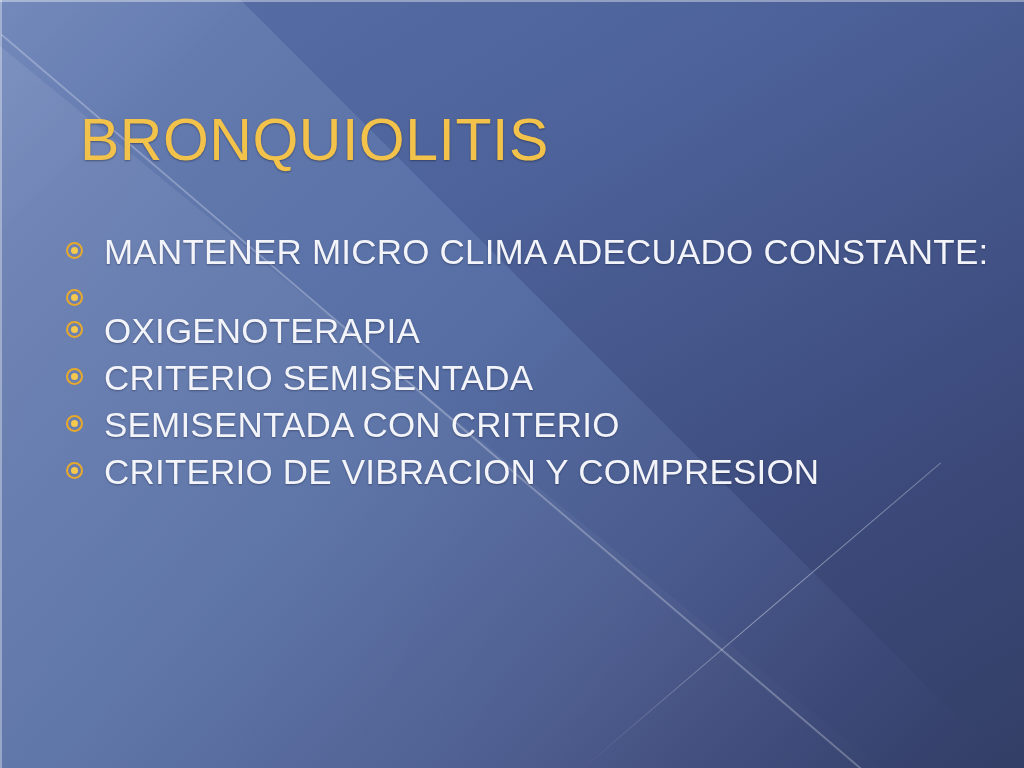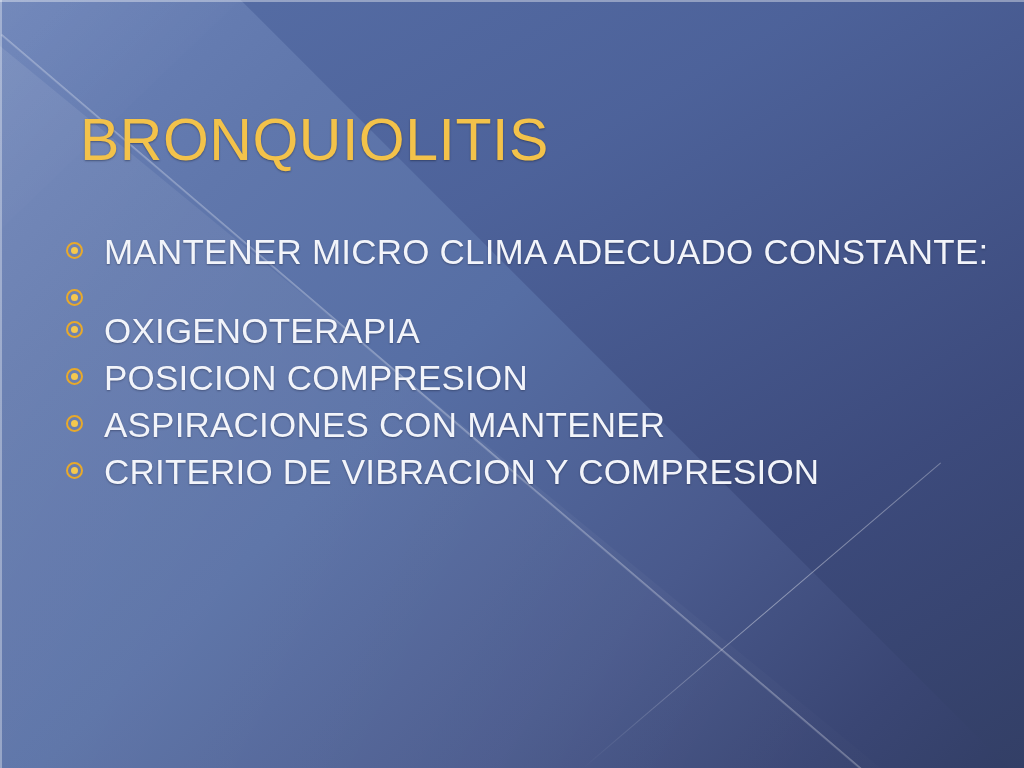--- a/index.html
+++ b/index.html
@@ -220,26 +220,26 @@
       </li>
 
       <li class="bullet-item">
         <span class="bullet-marker"></span>
         <span class="bullet-text">OXIGENOTERAPIA</span>
       </li>
 
 
       <li class="bullet-item">
         <span class="bullet-marker"></span>
-        <span class="bullet-text">POSICION COMPRESION</span>
-      </li>
-
-      <li class="bullet-item">
-        <span class="bullet-marker"></span>
-        <span class="bullet-text">ASPIRACIONES CON MANTENER</span>
+        <span class="bullet-text">CRITERIO SEMISENTADA</span>
+      </li>
+
+      <li class="bullet-item">
+        <span class="bullet-marker"></span>
+        <span class="bullet-text">SEMISENTADA CON CRITERIO</span>
       </li>
 
       <li class="bullet-item">
         <span class="bullet-marker"></span>
         <span class="bullet-text">CRITERIO DE VIBRACION Y COMPRESION</span>
       </li>
 
     </ul>
 
   </div>

